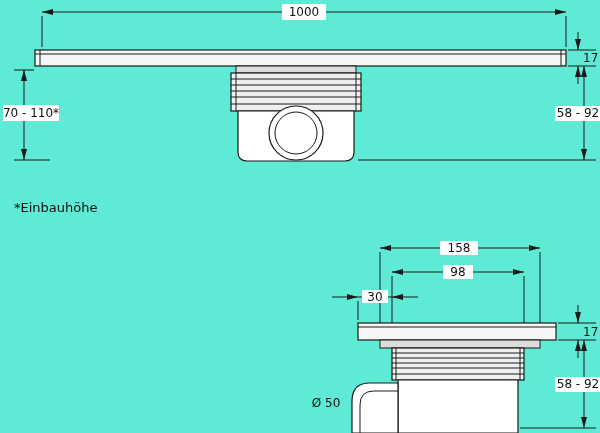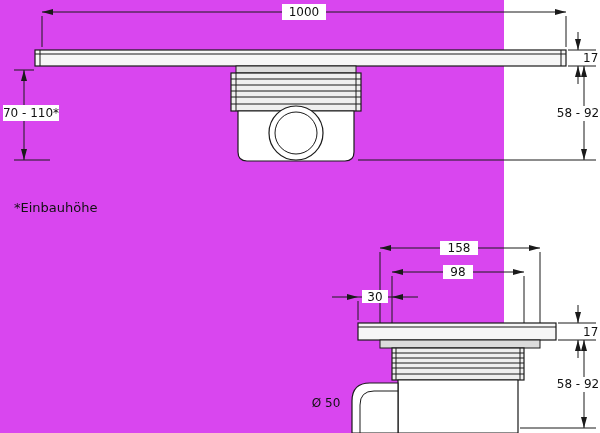--- a/index.html
+++ b/index.html
@@ -2,23 +2,23 @@
 <html><head>
 <meta charset="utf-8">
 <style>
   html, body {
     margin: 0;
     padding: 0;
     background: #ffffff;
   }
   .canvas {
     position: relative;
-    width: 504px;
+    width: 600px;
     height: 433px;
-    background: #d946ef;
+    background: #5eead4;
     font-family: "DejaVu Sans", "Liberation Sans", sans-serif;
     text-align: center;
   }
   svg { display: block; }
   .thin  { stroke: #1a1a1a; stroke-width: 1;   fill: none; }
   .shape { stroke: #1a1a1a; stroke-width: 1.2; fill: #ffffff; }
   .shape-light { stroke: #1a1a1a; stroke-width: 1.2; fill: #f6f6f6; }
   .shape-ribs  { stroke: #1a1a1a; stroke-width: 1.2; fill: #efefef; }
   .shape-band  { stroke: #1a1a1a; stroke-width: 1;   fill: #dcdcdc; }
   .labelbg { fill: #ffffff; stroke: none; }

